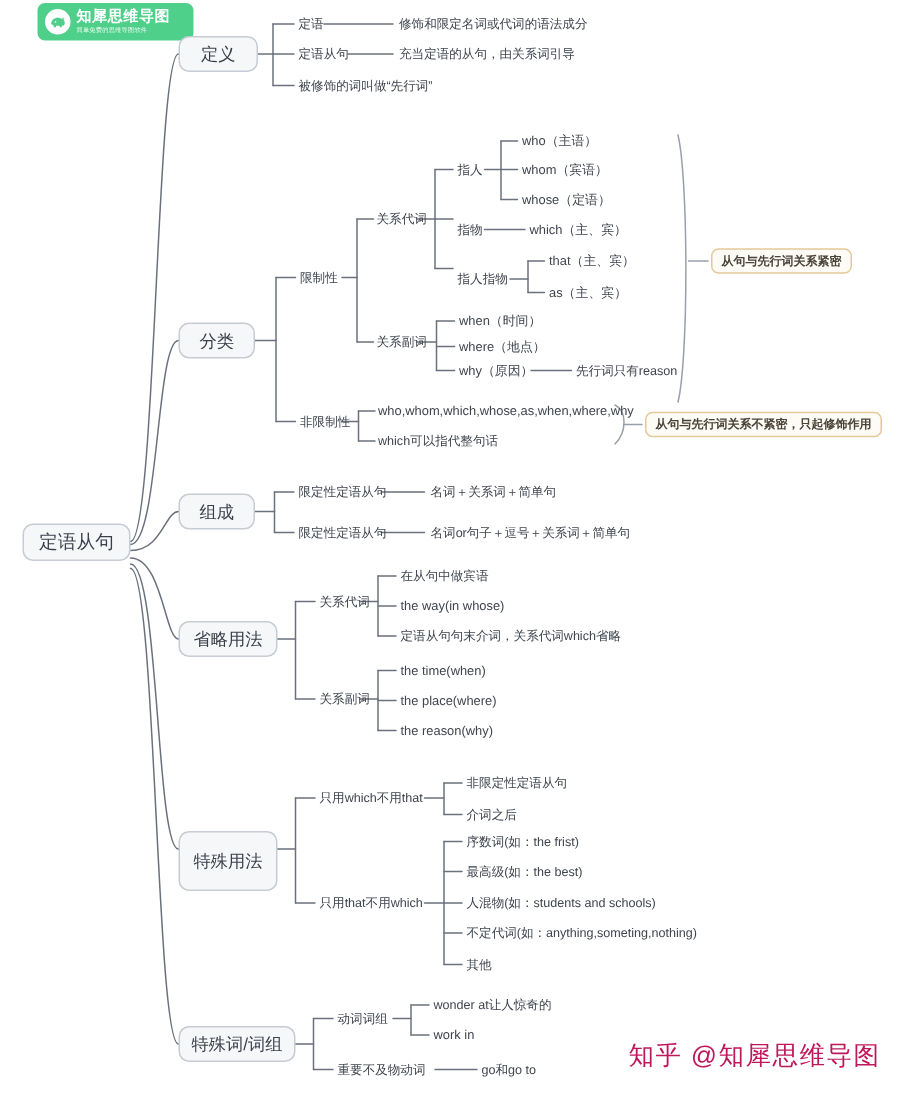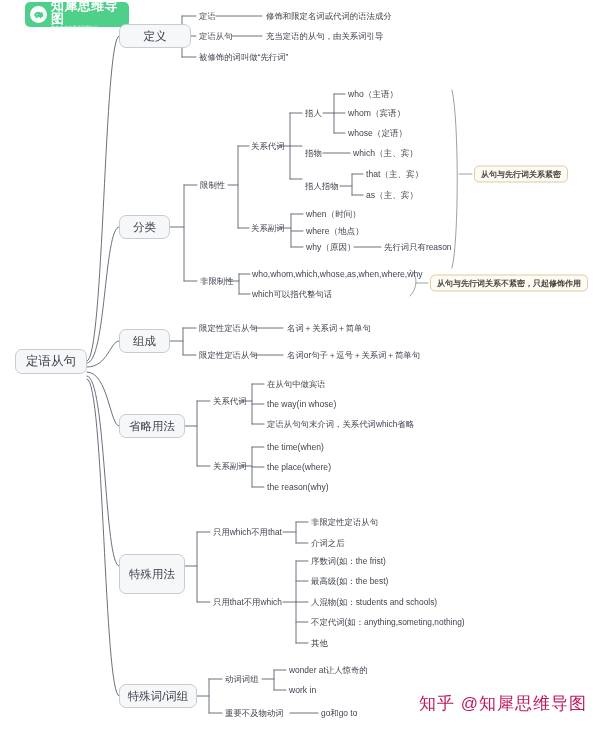--- a/index.html
+++ b/index.html
@@ -15,21 +15,21 @@
   .logo{
     position:absolute;left:25px;top:2px;width:104px;height:25px;
     background:#4ed08a;border-radius:5px;
     display:flex;align-items:center;padding:0 5px;box-sizing:border-box;
   }
   .logo-mark{
     width:17px;height:17px;border-radius:50%;background:#ffffff;
     display:flex;align-items:center;justify-content:center;flex:0 0 auto;margin-right:4px;
   }
   .logo-txt{display:flex;flex-direction:column;justify-content:center;line-height:1;}
-  .logo-title{font-size:13px;font-weight:bold;color:#ffffff;letter-spacing:.4px;}
+  .logo-title{font-size:10px;font-weight:bold;color:#ffffff;letter-spacing:.4px;}
   .logo-sub{font-size:4.2px;color:#e6fbef;letter-spacing:.1px;margin-top:1.5px;}
 
   
   .watermark{
     position:absolute;right:13px;bottom:22px;
     font-size:17px;color:#be185d;letter-spacing:1px;white-space:nowrap;
   }
 
   
   .nodebox{
@@ -190,21 +190,21 @@
       <path d="M274,670 V690"></path>
       <path d="M274,670 H286"></path>
       <path d="M274,690 H286"></path>
 
       <path d="M290,713 H318"></path>
     </g>
   </svg>
 
   <div class="nodebox root" style="left:15px;top:349px;width:72px;height:25px;">定语从句</div>
 
-  <div class="nodebox" style="left:119px;top:24px;width:72px;height:24px;">定义</div>
+  <div class="nodebox" style="left:119px;top:24px;width:53px;height:24px;">定义</div>
 
   <div class="nodebox" style="left:119px;top:215px;width:51px;height:24px;">分类</div>
 
   <div class="nodebox" style="left:119px;top:329px;width:51px;height:24px;">组成</div>
 
   <div class="nodebox" style="left:119px;top:414px;width:66px;height:24px;">省略用法</div>
 
   <div class="nodebox" style="left:119px;top:554px;width:66px;height:40px;">特殊用法</div>
 
   <div class="nodebox" style="left:119px;top:684px;width:78px;height:24px;">特殊词/词组</div>

